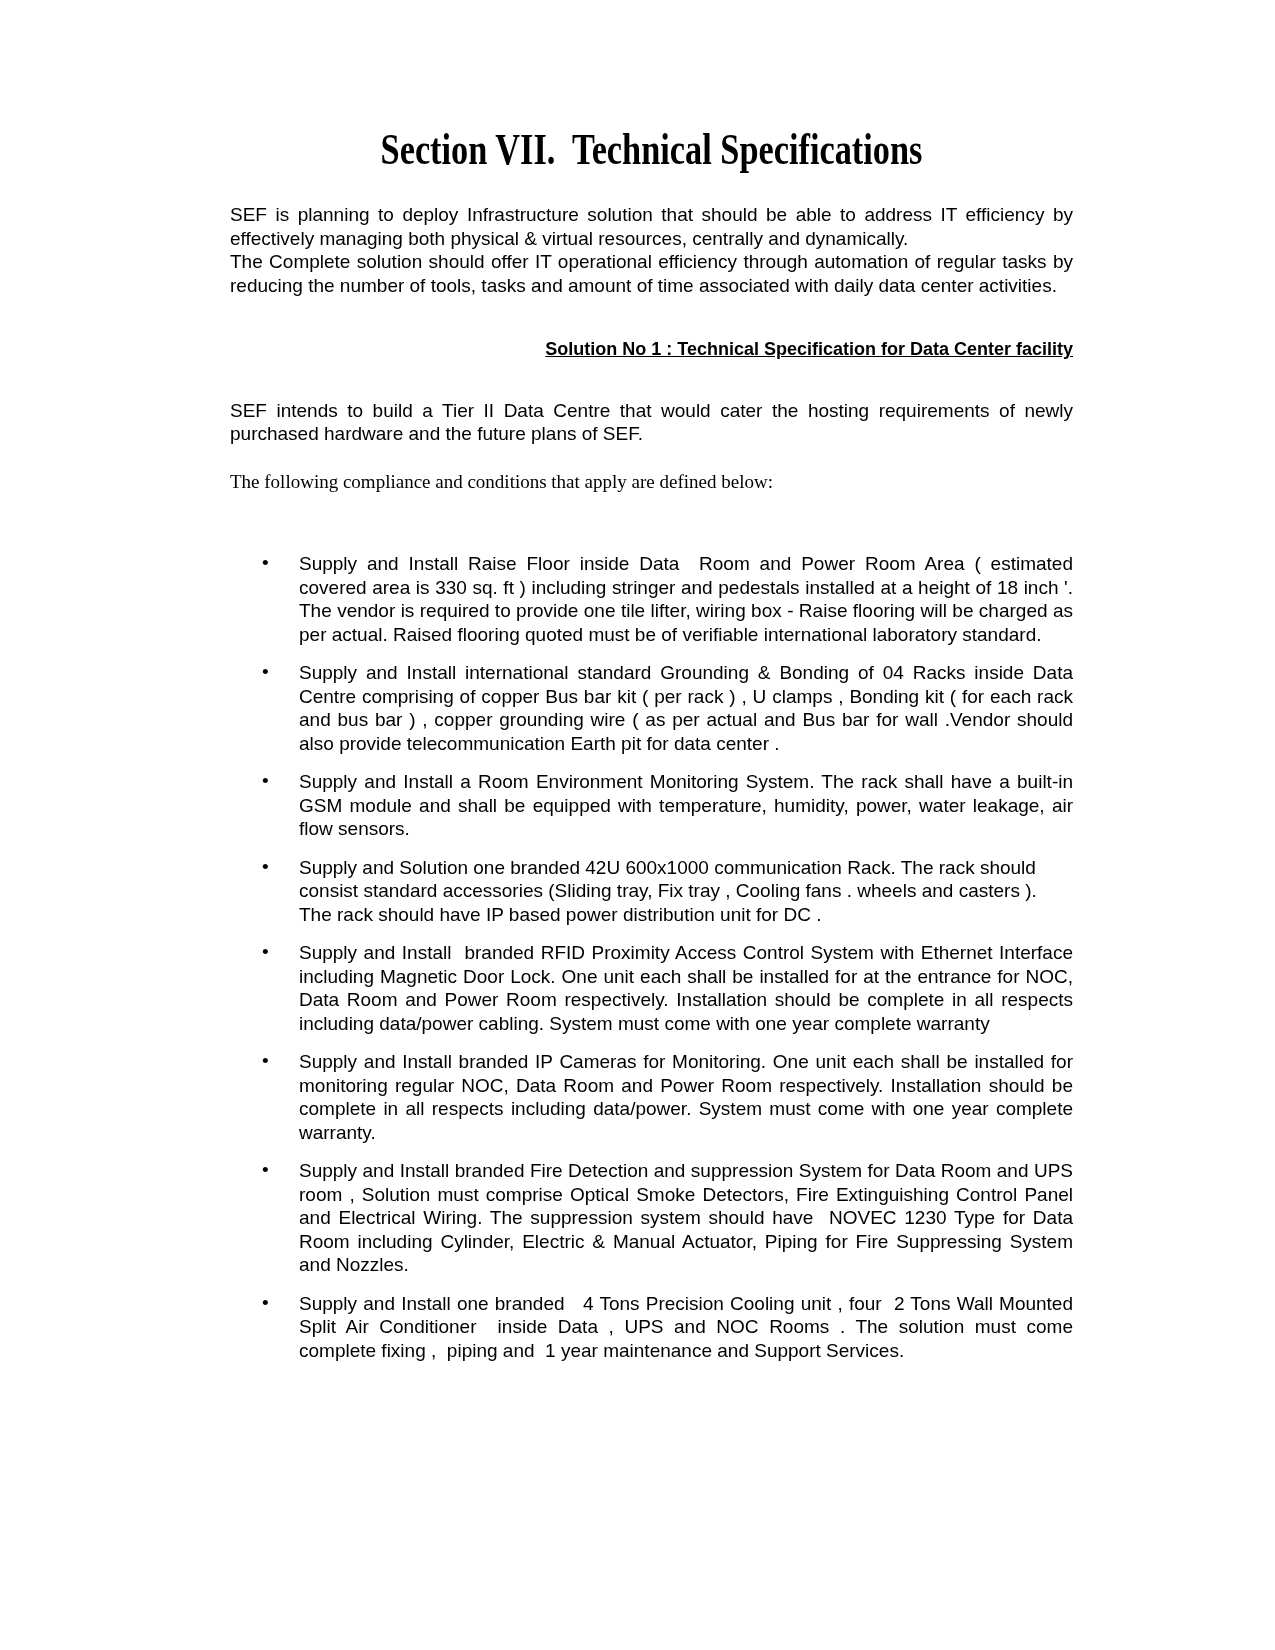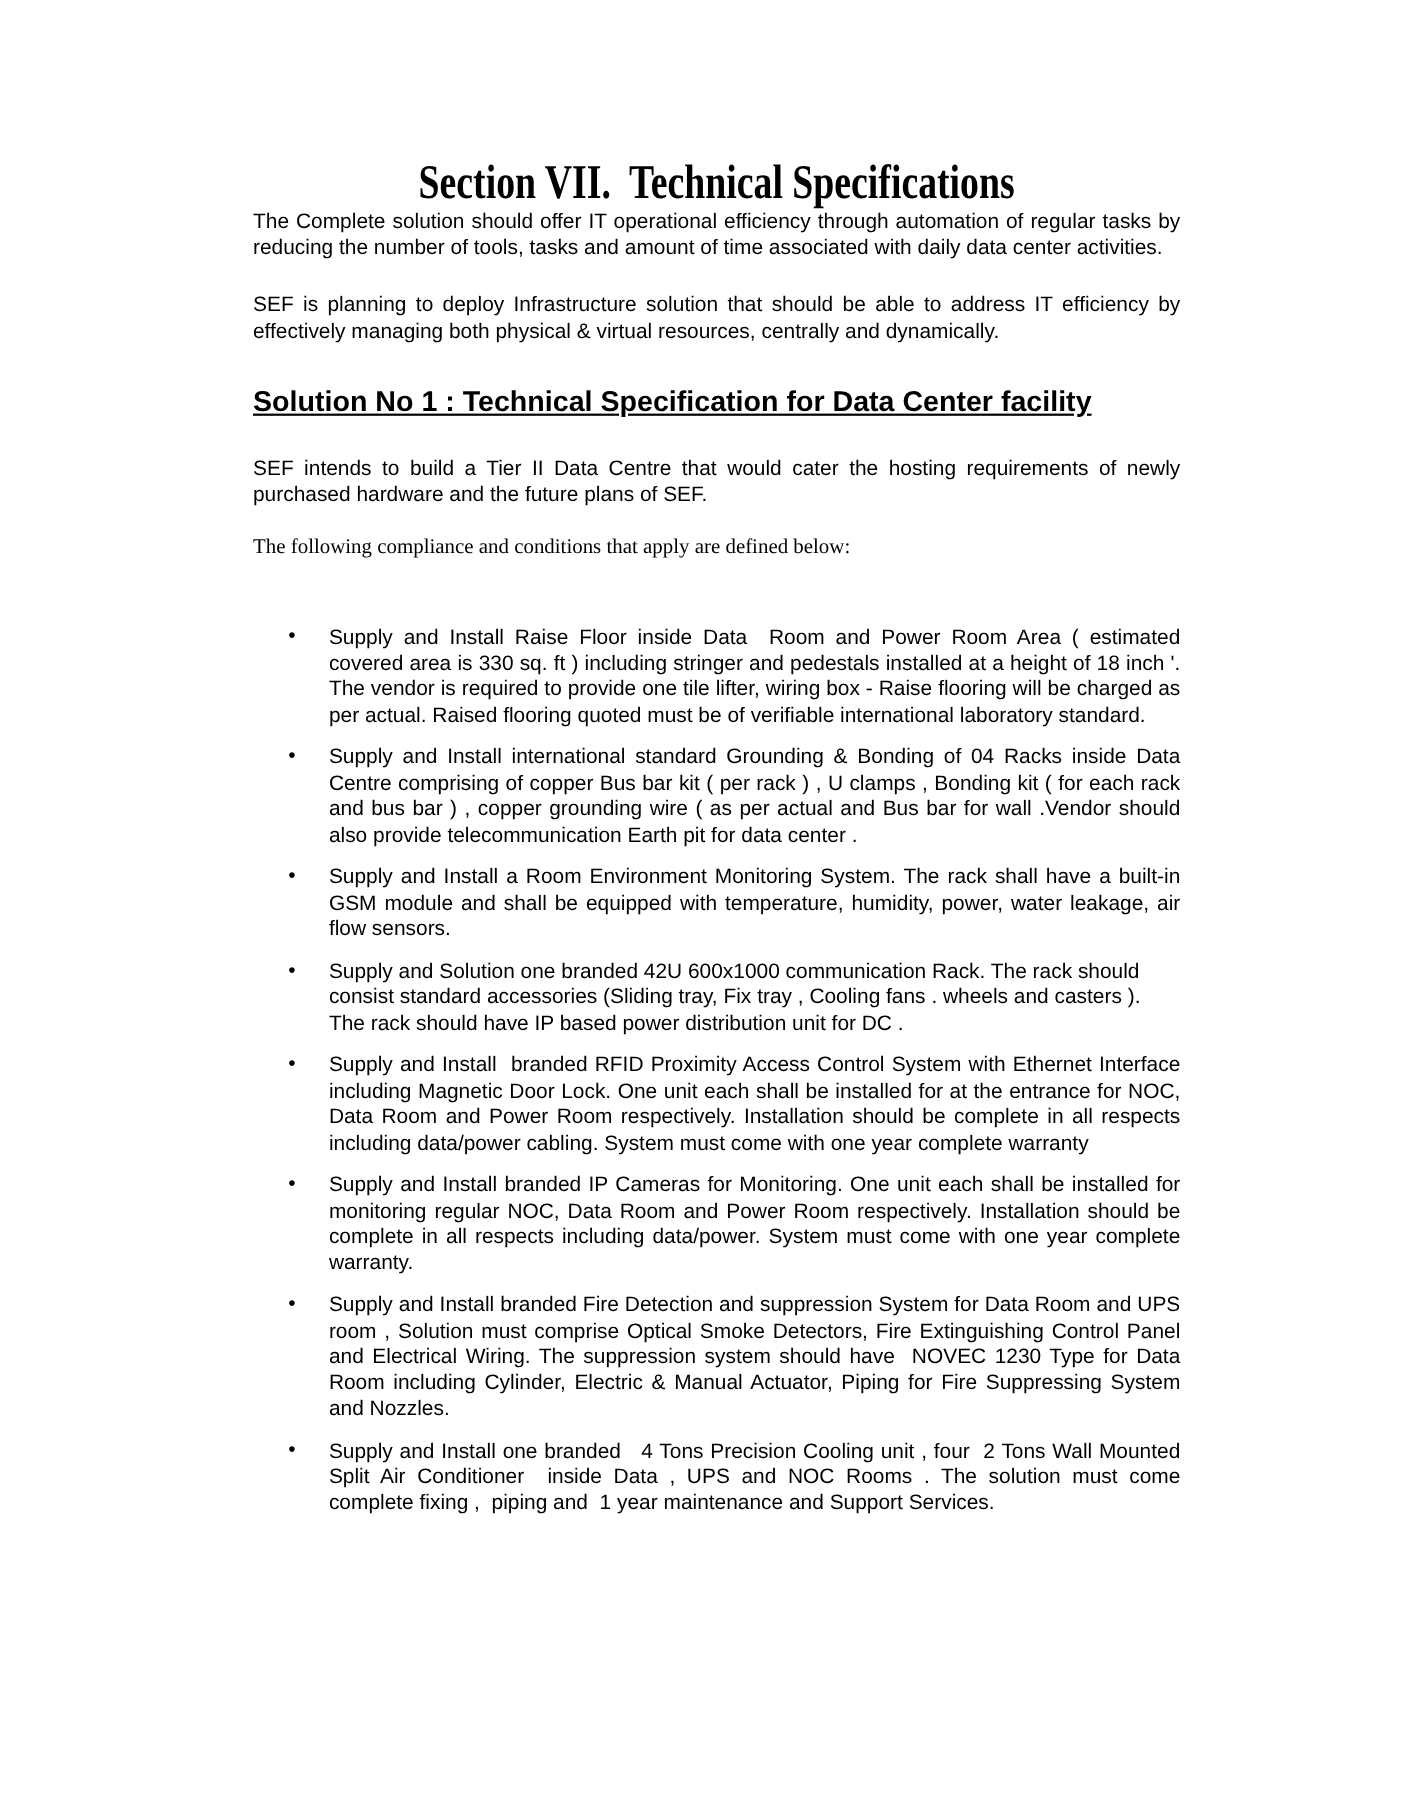--- a/index.html
+++ b/index.html
@@ -14,21 +14,21 @@
   }
   .page {
     position: relative;
     width: 1275px;
     height: 1650px;
     background: #ffffff;
   }
   .content {
     position: absolute;
     left: 230px;
-    top: 16px;
+    top: 0;
     width: 843px;
   }
   .title {
     font-family: "Liberation Serif", "DejaVu Serif", serif;
     font-weight: 700;
     font-size: 44px;
     line-height: 48px;
     text-align: center;
     margin: 126px 0 0 0;
     transform: scaleX(0.78);
@@ -37,24 +37,24 @@
   }
   .para {
     margin: 0;
     text-align: justify;
     line-height: 23.5px;
     white-space: normal;
   }
   .p-intro1 { margin-top: 29px; }
   .p-intro2 { margin-top: 0; }
   .solution-heading {
-    font-size: 26px;
+    font-size: 18px;
     font-weight: 700;
     text-decoration: underline;
-    text-align: left;
+    text-align: right;
     line-height: 23.5px;
     margin: 41px 0 0 0;
   }
   .p-tier { margin-top: 37px; }
   .p-compliance { margin-top: 24px; font-family: Liberation Serif, serif; }
   .req-list {
     list-style: none;
     margin: 59px 0 0 0;
     padding: 0 0 0 69px;
   }
@@ -74,23 +74,23 @@
   }
 </style>
 </head>
 <body>
 
 <div class="page">
   <div class="content">
 
     <h1 class="title">Section VII.&nbsp; Technical Specifications</h1>
 
+    <p class="para p-intro1">SEF is planning to deploy Infrastructure solution that should be able to address IT efficiency by effectively managing both physical &amp; virtual resources, centrally and dynamically.</p>
+
     <p class="para p-intro2">The Complete solution should offer IT operational efficiency through automation of regular tasks by reducing the number of tools, tasks and amount of time associated with daily data center activities.</p>
-
-    <p class="para p-intro1">SEF is planning to deploy Infrastructure solution that should be able to address IT efficiency by effectively managing both physical &amp; virtual resources, centrally and dynamically.</p>
 
     <h2 class="solution-heading">Solution No 1 : Technical Specification for Data Center facility</h2>
 
     <p class="para p-tier">SEF intends to build a Tier II Data Centre that would cater the hosting requirements of newly purchased hardware and the future plans of SEF.</p>
 
     <p class="para p-compliance">The following compliance and conditions that apply are defined below:</p>
 
     <ul class="req-list">
       <li>
         <span class="bullet-marker">•</span><span>Supply and Install Raise Floor inside Data&nbsp; Room and Power Room Area ( estimated covered area is 330 sq. ft ) including stringer and pedestals installed at a height of 18 inch '. The vendor is required to provide one tile lifter, wiring box - Raise flooring will be charged as per actual. Raised flooring quoted must be of verifiable international laboratory standard.</span>

